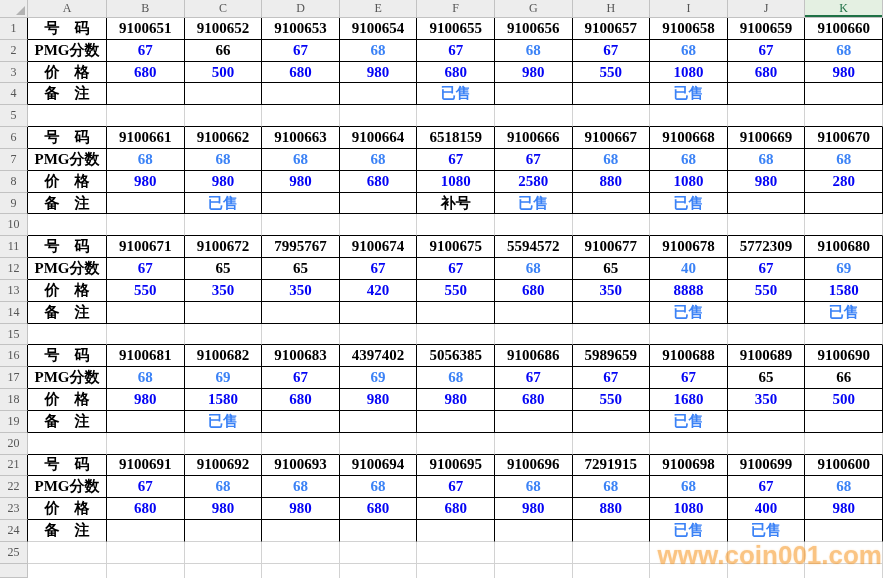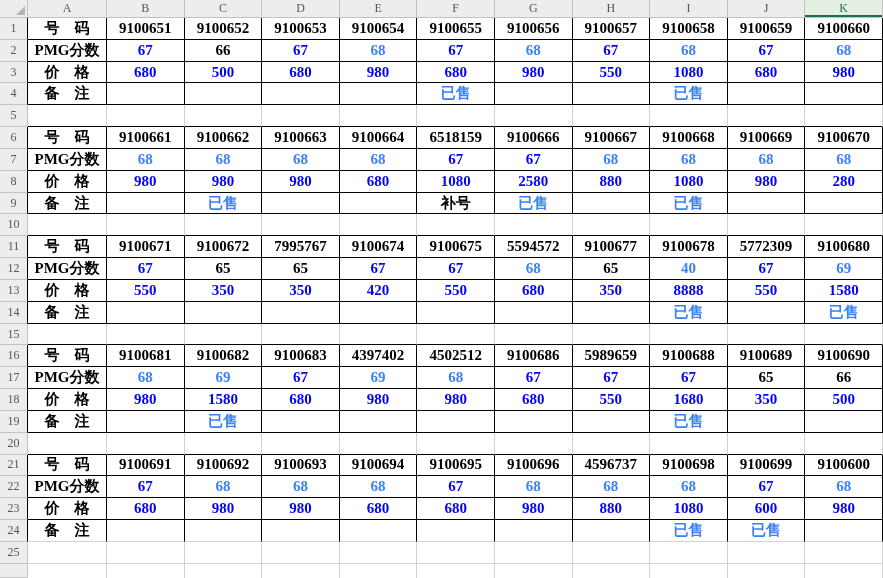--- a/index.html
+++ b/index.html
@@ -229,21 +229,21 @@
       <div class="c sb"></div>
       <div class="c sb"></div>
       <div class="c sb"></div>
       <div class="c sb"></div>
       <div class="c hd rb">16</div>
       <div class="c blk lab t-black">号　码</div>
       <div class="c blk v t-black">9100681</div>
       <div class="c blk v t-black">9100682</div>
       <div class="c blk v t-black">9100683</div>
       <div class="c blk v t-black">4397402</div>
-      <div class="c blk v t-black">4502512</div>
+      <div class="c blk v t-black">5056385</div>
       <div class="c blk v t-black">9100686</div>
       <div class="c blk v t-black">5989659</div>
       <div class="c blk v t-black">9100688</div>
       <div class="c blk v t-black">9100689</div>
       <div class="c blk v t-black">9100690</div>
       <div class="c hd rb">17</div>
       <div class="c blk lab t-black">PMG分数</div>
       <div class="c blk v t-red">68</div>
       <div class="c blk v t-red">69</div>
       <div class="c blk v t-blue">67</div>
@@ -291,21 +291,21 @@
       <div class="c sb"></div>
       <div class="c sb"></div>
       <div class="c hd rb">21</div>
       <div class="c blk lab t-black">号　码</div>
       <div class="c blk v t-black">9100691</div>
       <div class="c blk v t-black">9100692</div>
       <div class="c blk v t-black">9100693</div>
       <div class="c blk v t-black">9100694</div>
       <div class="c blk v t-black">9100695</div>
       <div class="c blk v t-black">9100696</div>
-      <div class="c blk v t-black">4596737</div>
+      <div class="c blk v t-black">7291915</div>
       <div class="c blk v t-black">9100698</div>
       <div class="c blk v t-black">9100699</div>
       <div class="c blk v t-black">9100600</div>
       <div class="c hd rb">22</div>
       <div class="c blk lab t-black">PMG分数</div>
       <div class="c blk v t-blue">67</div>
       <div class="c blk v t-red">68</div>
       <div class="c blk v t-red">68</div>
       <div class="c blk v t-red">68</div>
       <div class="c blk v t-blue">67</div>
@@ -317,21 +317,21 @@
       <div class="c hd rb">23</div>
       <div class="c blk lab t-black">价　格</div>
       <div class="c blk v t-blue">680</div>
       <div class="c blk v t-blue">980</div>
       <div class="c blk v t-blue">980</div>
       <div class="c blk v t-blue">680</div>
       <div class="c blk v t-blue">680</div>
       <div class="c blk v t-blue">980</div>
       <div class="c blk v t-blue">880</div>
       <div class="c blk v t-blue">1080</div>
-      <div class="c blk v t-blue">600</div>
+      <div class="c blk v t-blue">400</div>
       <div class="c blk v t-blue">980</div>
       <div class="c hd rb">24</div>
       <div class="c blk nb lab t-black">备　注</div>
       <div class="c blk nb"></div>
       <div class="c blk nb"></div>
       <div class="c blk nb"></div>
       <div class="c blk nb"></div>
       <div class="c blk nb"></div>
       <div class="c blk nb"></div>
       <div class="c blk nb"></div>
@@ -356,13 +356,14 @@
       <div class="c tail"></div>
       <div class="c tail"></div>
       <div class="c tail"></div>
       <div class="c tail"></div>
       <div class="c tail"></div>
       <div class="c tail"></div>
       <div class="c tail"></div>
       <div class="c tail"></div>
       <div class="c tail"></div>
     </div>
+  <div class="watermark">www.coin001.com</div>
 </div>
 
 </body></html>

